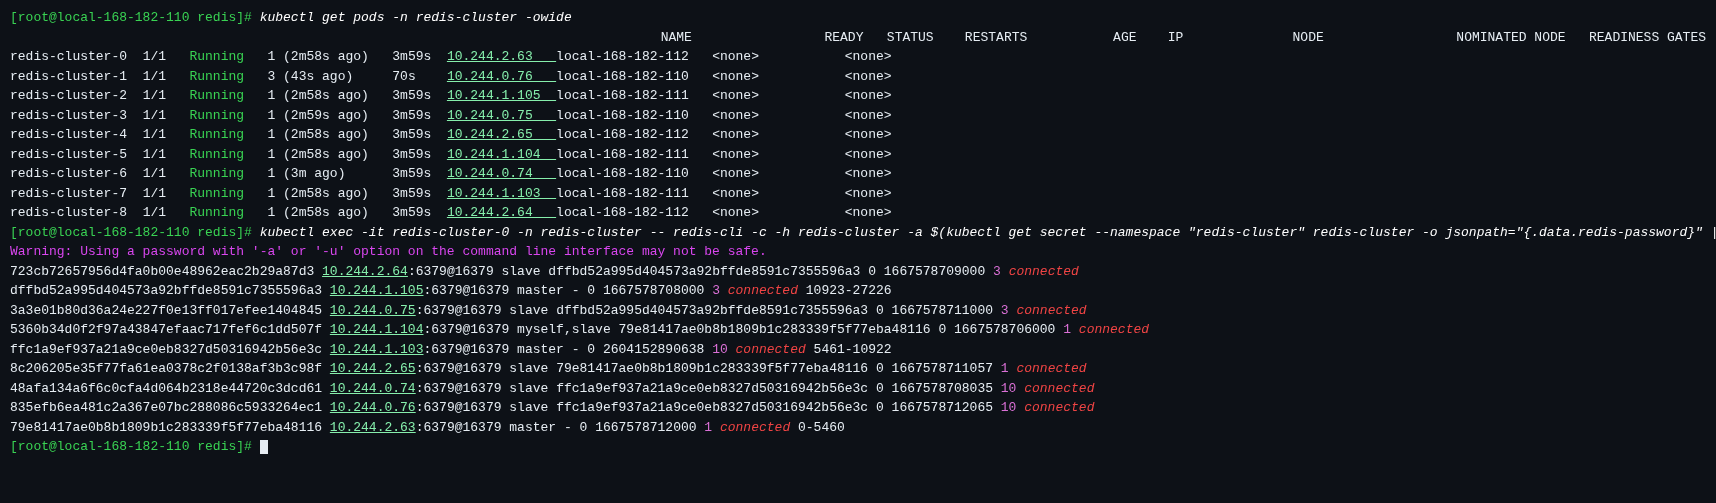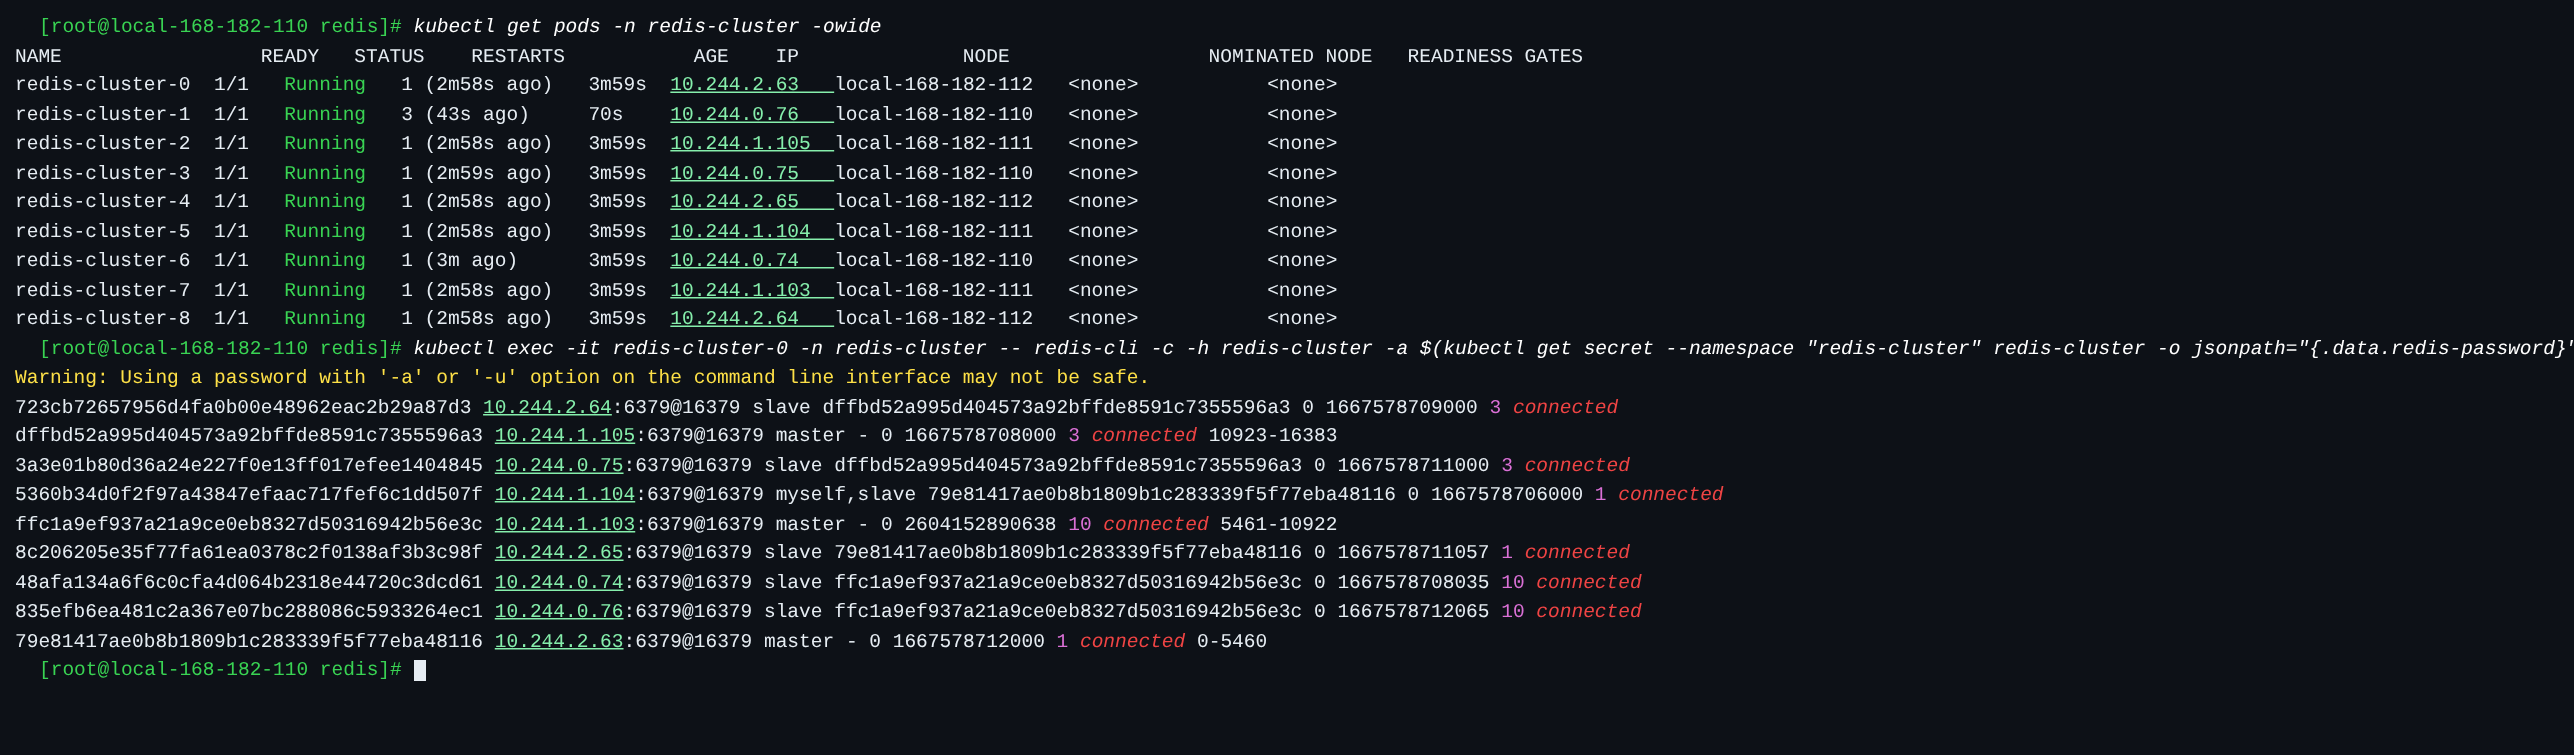--- a/index.html
+++ b/index.html
@@ -17,38 +17,38 @@
     .terminal {
       width: 100%;
     }
     .line {
       white-space: pre;
       display: block;
     }
     .c-white { color: #e6edf3; }
     .c-green { color: #39d353; text-align: right; }
     .c-ip { color: #86efac; text-decoration: underline; }
-    .c-prompt { color: #39d353; margin-left: 16px; }
+    .c-prompt { color: #39d353; }
     .c-cmd { color: #ffffff; font-style: italic; }
-    .c-warning { color: #fde047; text-align: center; }
+    .c-warning { color: #d946ef; text-align: center; }
     .c-node-id { color: #e6edf3; }
     .c-connected { color: #ef4444; font-style: italic; }
     .c-num { color: #da70d6; }
     .cursor {
       display: inline-block;
       width: 8px;
       height: 14px;
       background: #e6edf3;
       vertical-align: text-bottom;
       animation: blink 1s step-end infinite;
     }
     @keyframes blink {
       50% { opacity: 0; }
     }
-    .header-row { color: #e6edf3; }
+    .header-row { color: #e6edf3; text-align: right; }
   </style>
 </head>
 <body>
 
 <div class="terminal">
 
   <span class="line"><span class="c-prompt">[root@local-168-182-110 redis]# </span><span class="c-cmd">kubectl get pods -n redis-cluster -owide</span></span>
 
   <span class="line header-row">NAME                 READY   STATUS    RESTARTS           AGE    IP              NODE                 NOMINATED NODE   READINESS GATES</span>
 
@@ -61,21 +61,21 @@
   <span class="line"><span class="c-white">redis-cluster-6  </span><span class="c-white">1/1   </span><span class="c-green">Running   </span><span class="c-white">1 (3m ago)      </span><span class="c-white">3m59s  </span><span class="c-ip">10.244.0.74   </span><span class="c-white">local-168-182-110   </span><span class="c-white">&lt;none&gt;           </span><span class="c-white">&lt;none&gt;</span></span>
   <span class="line"><span class="c-white">redis-cluster-7  </span><span class="c-white">1/1   </span><span class="c-green">Running   </span><span class="c-white">1 (2m58s ago)   </span><span class="c-white">3m59s  </span><span class="c-ip">10.244.1.103  </span><span class="c-white">local-168-182-111   </span><span class="c-white">&lt;none&gt;           </span><span class="c-white">&lt;none&gt;</span></span>
   <span class="line"><span class="c-white">redis-cluster-8  </span><span class="c-white">1/1   </span><span class="c-green">Running   </span><span class="c-white">1 (2m58s ago)   </span><span class="c-white">3m59s  </span><span class="c-ip">10.244.2.64   </span><span class="c-white">local-168-182-112   </span><span class="c-white">&lt;none&gt;           </span><span class="c-white">&lt;none&gt;</span></span>
 
   <span class="line"><span class="c-prompt">[root@local-168-182-110 redis]# </span><span class="c-cmd">kubectl exec -it redis-cluster-0 -n redis-cluster -- redis-cli -c -h redis-cluster -a $(kubectl get secret --namespace "redis-cluster" redis-cluster -o jsonpath="{.data.redis-password}" | base64 -d) CLUSTER NODES</span></span>
 
   <span class="line"><span class="c-warning">Warning: Using a password with '-a' or '-u' option on the command line interface may not be safe.</span></span>
 
   <span class="line"><span class="c-node-id">723cb72657956d4fa0b00e48962eac2b29a87d3 </span><span class="c-ip">10.244.2.64</span><span class="c-node-id">:6379@16379 </span><span class="c-node-id">slave </span><span class="c-node-id">dffbd52a995d404573a92bffde8591c7355596a3 </span><span class="c-node-id">0 </span><span class="c-node-id">1667578709000 </span><span class="c-num">3 </span><span class="c-connected">connected</span></span>
 
-  <span class="line"><span class="c-node-id">dffbd52a995d404573a92bffde8591c7355596a3 </span><span class="c-ip">10.244.1.105</span><span class="c-node-id">:6379@16379 </span><span class="c-node-id">master - 0 </span><span class="c-node-id">1667578708000 </span><span class="c-num">3 </span><span class="c-connected">connected </span><span class="c-node-id">10923-16383</span></span>
+  <span class="line"><span class="c-node-id">dffbd52a995d404573a92bffde8591c7355596a3 </span><span class="c-ip">10.244.1.105</span><span class="c-node-id">:6379@16379 </span><span class="c-node-id">master - 0 </span><span class="c-node-id">1667578708000 </span><span class="c-num">3 </span><span class="c-connected">connected </span><span class="c-node-id">10923-27226</span></span>
 
   <span class="line"><span class="c-node-id">3a3e01b80d36a24e227f0e13ff017efee1404845 </span><span class="c-ip">10.244.0.75</span><span class="c-node-id">:6379@16379 </span><span class="c-node-id">slave </span><span class="c-node-id">dffbd52a995d404573a92bffde8591c7355596a3 </span><span class="c-node-id">0 </span><span class="c-node-id">1667578711000 </span><span class="c-num">3 </span><span class="c-connected">connected</span></span>
 
   <span class="line"><span class="c-node-id">5360b34d0f2f97a43847efaac717fef6c1dd507f </span><span class="c-ip">10.244.1.104</span><span class="c-node-id">:6379@16379 </span><span class="c-node-id">myself,slave </span><span class="c-node-id">79e81417ae0b8b1809b1c283339f5f77eba48116 </span><span class="c-node-id">0 </span><span class="c-node-id">1667578706000 </span><span class="c-num">1 </span><span class="c-connected">connected</span></span>
 
   <span class="line"><span class="c-node-id">ffc1a9ef937a21a9ce0eb8327d50316942b56e3c </span><span class="c-ip">10.244.1.103</span><span class="c-node-id">:6379@16379 </span><span class="c-node-id">master - 0 </span><span class="c-node-id">2604152890638 </span><span class="c-num">10 </span><span class="c-connected">connected </span><span class="c-node-id">5461-10922</span></span>
 
   <span class="line"><span class="c-node-id">8c206205e35f77fa61ea0378c2f0138af3b3c98f </span><span class="c-ip">10.244.2.65</span><span class="c-node-id">:6379@16379 </span><span class="c-node-id">slave </span><span class="c-node-id">79e81417ae0b8b1809b1c283339f5f77eba48116 </span><span class="c-node-id">0 </span><span class="c-node-id">1667578711057 </span><span class="c-num">1 </span><span class="c-connected">connected</span></span>
 
   <span class="line"><span class="c-node-id">48afa134a6f6c0cfa4d064b2318e44720c3dcd61 </span><span class="c-ip">10.244.0.74</span><span class="c-node-id">:6379@16379 </span><span class="c-node-id">slave </span><span class="c-node-id">ffc1a9ef937a21a9ce0eb8327d50316942b56e3c </span><span class="c-node-id">0 </span><span class="c-node-id">1667578708035 </span><span class="c-num">10 </span><span class="c-connected">connected</span></span>

